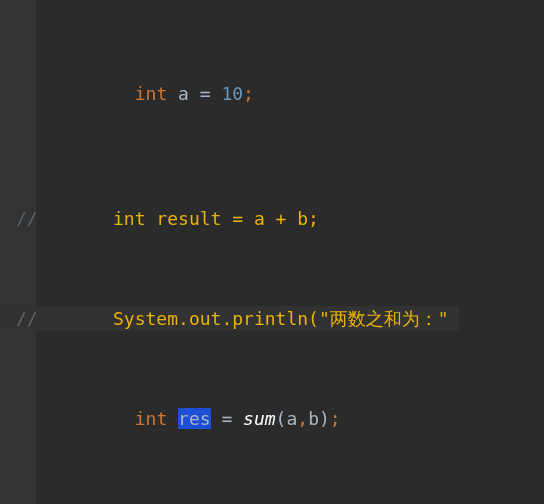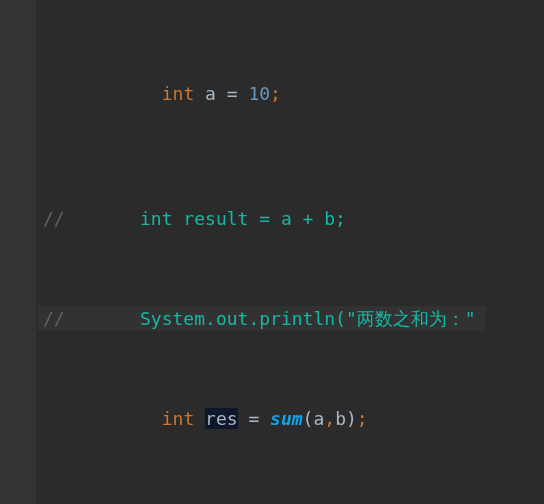--- a/index.html
+++ b/index.html
@@ -29,45 +29,44 @@
     background: #313335;
   }
   .code-area {
     position: absolute;
     left: 0;
     top: 0;
     padding-top: 6px;
   }
   .line {
     height: 25px;
-    padding-left: 1px;
-    margin-left: 38px;
+    padding-left: 12px;
   }
   .highlight-line {
     background: #323232;
   }
   .gutter-comment {
     color: #606366;
     display: inline-block;
     width: 36px;
     text-align: left;
     padding-left: 4px;
     box-sizing: border-box;
   }
   .gutter-space {
     display: inline-block;
     width: 36px;
   }
   .kw    { color: #cc7832; }
   .num   { color: #6897bb; }
-  .comm  { color: #14b8a6; }
+  .comm  { color: #eab308; }
   .ident { color: #a9b7c6; }
-  .call  { color: #0ea5e9; font-style: italic; font-weight: bold; }
+  .call  { color: #ffffff; font-style: italic; }
   .paren { color: #a9b7c6; }
-  .hl-var { background: #0f172a; color: #a9b7c6; }
+  .hl-var { background: #1d4ed8; color: #a9b7c6; }
   .semi { color: #cc7832; }
 </style>
 </head>
 <body>
 
 <div class="editor">
   <div class="gutter"></div>
   <div class="code-area">
 
     <div class="line"><span class="gutter-space"></span>        <span class="kw">int</span><span class="ident"> a </span><span class="ident">=</span><span> </span><span class="num">10</span><span class="semi">;</span></div>

